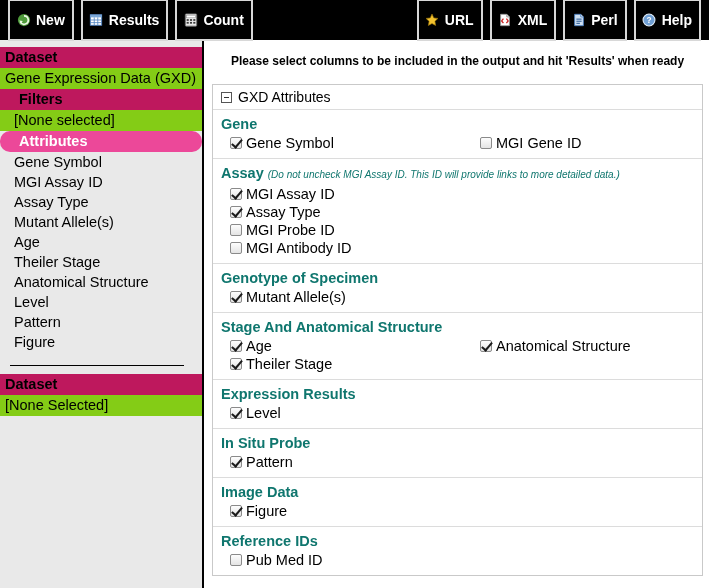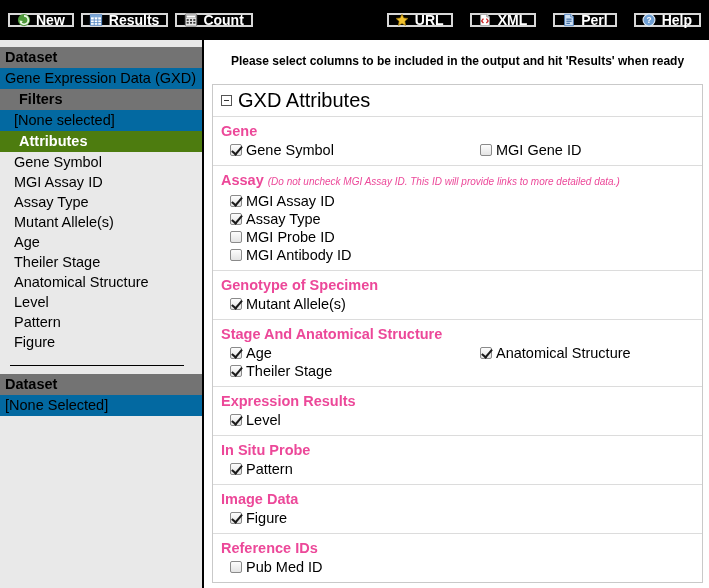--- a/index.html
+++ b/index.html
@@ -14,30 +14,30 @@
   
   #toolbar {
     height: 40px;
     background: #000000;
     display: flex;
     align-items: center;
     padding: 0 8px;
     position: relative;
   }
   .btn-group { display: flex; align-items: center; gap: 7px; }
-  #toolbar-right { position: absolute; right: 8px; top: 0; height: 40px; display: flex; align-items: center; gap: 17px; }
+  #toolbar-right { position: absolute; right: 8px; top: 0; height: 40px; display: flex; align-items: center; gap: 7px; }
   .tbtn {
     display: flex; align-items: center; gap: 5px;
     border: 2px solid #d8d8d8;
     background: #000;
     color: #ffffff;
     font-size: 14px;
     font-weight: bold;
     padding: 2px 7px 3px 6px;
-    height: 14px;
+    height: 42px;
     line-height: 1;
     cursor: pointer;
     white-space: nowrap;
   }
   .tbtn .glyph { display: inline-flex; align-items: center; justify-content: center; width: 15px; height: 15px; flex: 0 0 15px; }
 
   
   #page { display: flex; height: 548px; }
 
   
@@ -45,29 +45,29 @@
     width: 204px;
     flex: 0 0 204px;
     background: #e9e9e9;
     border-right: 2px solid #000;
     font-size: 14.5px;
     color: #000;
     padding-top: 7px;
     overflow: hidden;
   }
   .sb-head {
-    background: #737373;
+    background: #be185d;
     font-weight: bold;
     padding: 2px 4px 2px 5px;
     line-height: 17px;
   }
   .sb-head.indent { padding-left: 19px; }
-  .sb-val { padding: 2px 4px 2px 5px; line-height: 17px; background: #0369a1; }
+  .sb-val { padding: 2px 4px 2px 5px; line-height: 17px; background: #84cc16; }
   .sb-val.indent { padding-left: 14px; }
-  .sb-head.selected { background: #4d7c0f; color: #ffffff; }
+  .sb-head.selected { background: #ec4899; color: #ffffff; border-radius: 10px; }
   .sb-item { padding: 1px 4px 1px 14px; line-height: 18px; cursor: pointer; }
   .sb-rule { border-top: 1px solid #000; margin: 13px 18px 8px 10px; }
 
   
   #main { flex: 1; background: #ffffff; padding: 0 6px 0 8px; overflow: hidden; }
   #main-title {
     text-align: center;
     font-size: 12px;
     font-weight: bold;
     line-height: 19px;
@@ -75,40 +75,40 @@
     color: #000;
   }
 
   #attr-panel {
     margin-top: 13px;
     border: 1px solid #c9c9c9;
     background: #fff;
   }
   #panel-header {
     display: flex; align-items: center; gap: 6px;
-    font-size: 20px;
+    font-size: 14px;
     padding: 4px 0 4px 8px;
     border-bottom: 1px solid #dcdcdc;
   }
   .collapse-box {
     width: 11px; height: 11px; flex: 0 0 11px;
     border: 1px solid #555;
     background: #fff;
     position: relative;
     cursor: pointer;
   }
   .collapse-box::before {
     content: ""; position: absolute; left: 2px; right: 2px; top: 4px;
     border-top: 1px solid #333;
   }
 
   .sect { padding: 5px 0 6px 8px; border-bottom: 1px solid #dcdcdc; }
   .sect:last-child { border-bottom: none; }
   .sect-title {
-    font-size: 14.5px; font-weight: bold; color: #ec4899;
+    font-size: 14.5px; font-weight: bold; color: #0f766e;
     line-height: 18px; margin-bottom: 1px;
   }
   .sect-note { font-weight: normal; font-style: italic; font-size: 10px; }
   .rows { display: flex; flex-wrap: wrap; }
   .col-left { width: 250px; }
   .col-right { width: 230px; }
   .cbrow {
     display: flex; align-items: center; gap: 4px;
     line-height: 18px; padding-left: 9px;
     font-size: 14.5px; color: #000; cursor: pointer;

